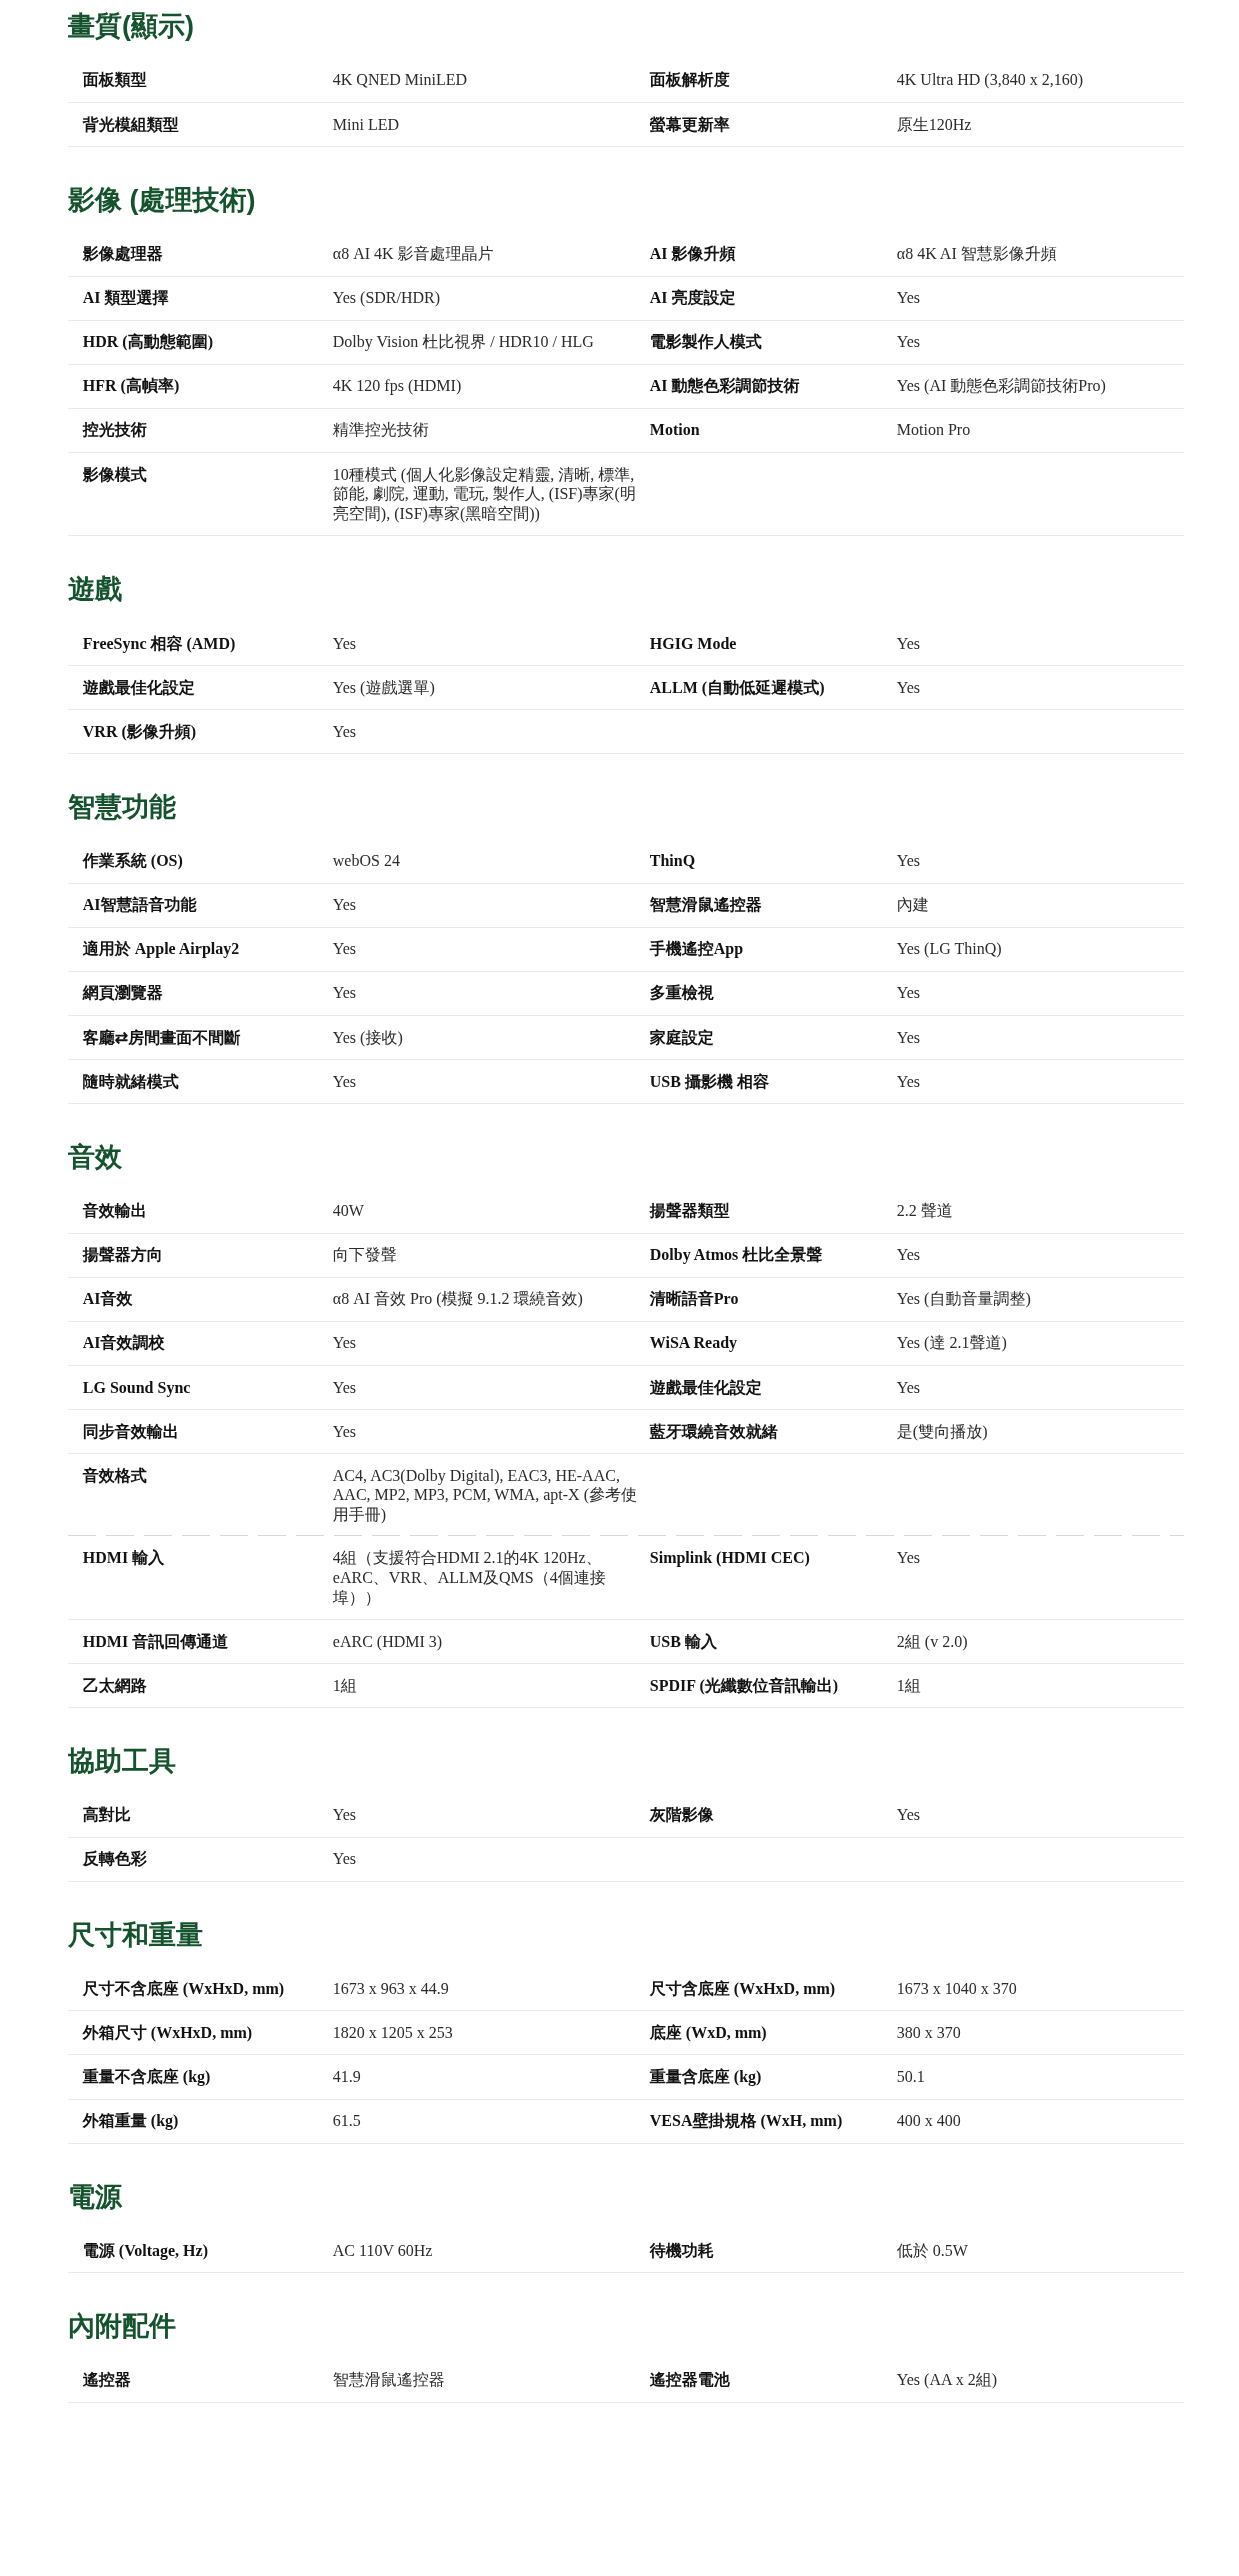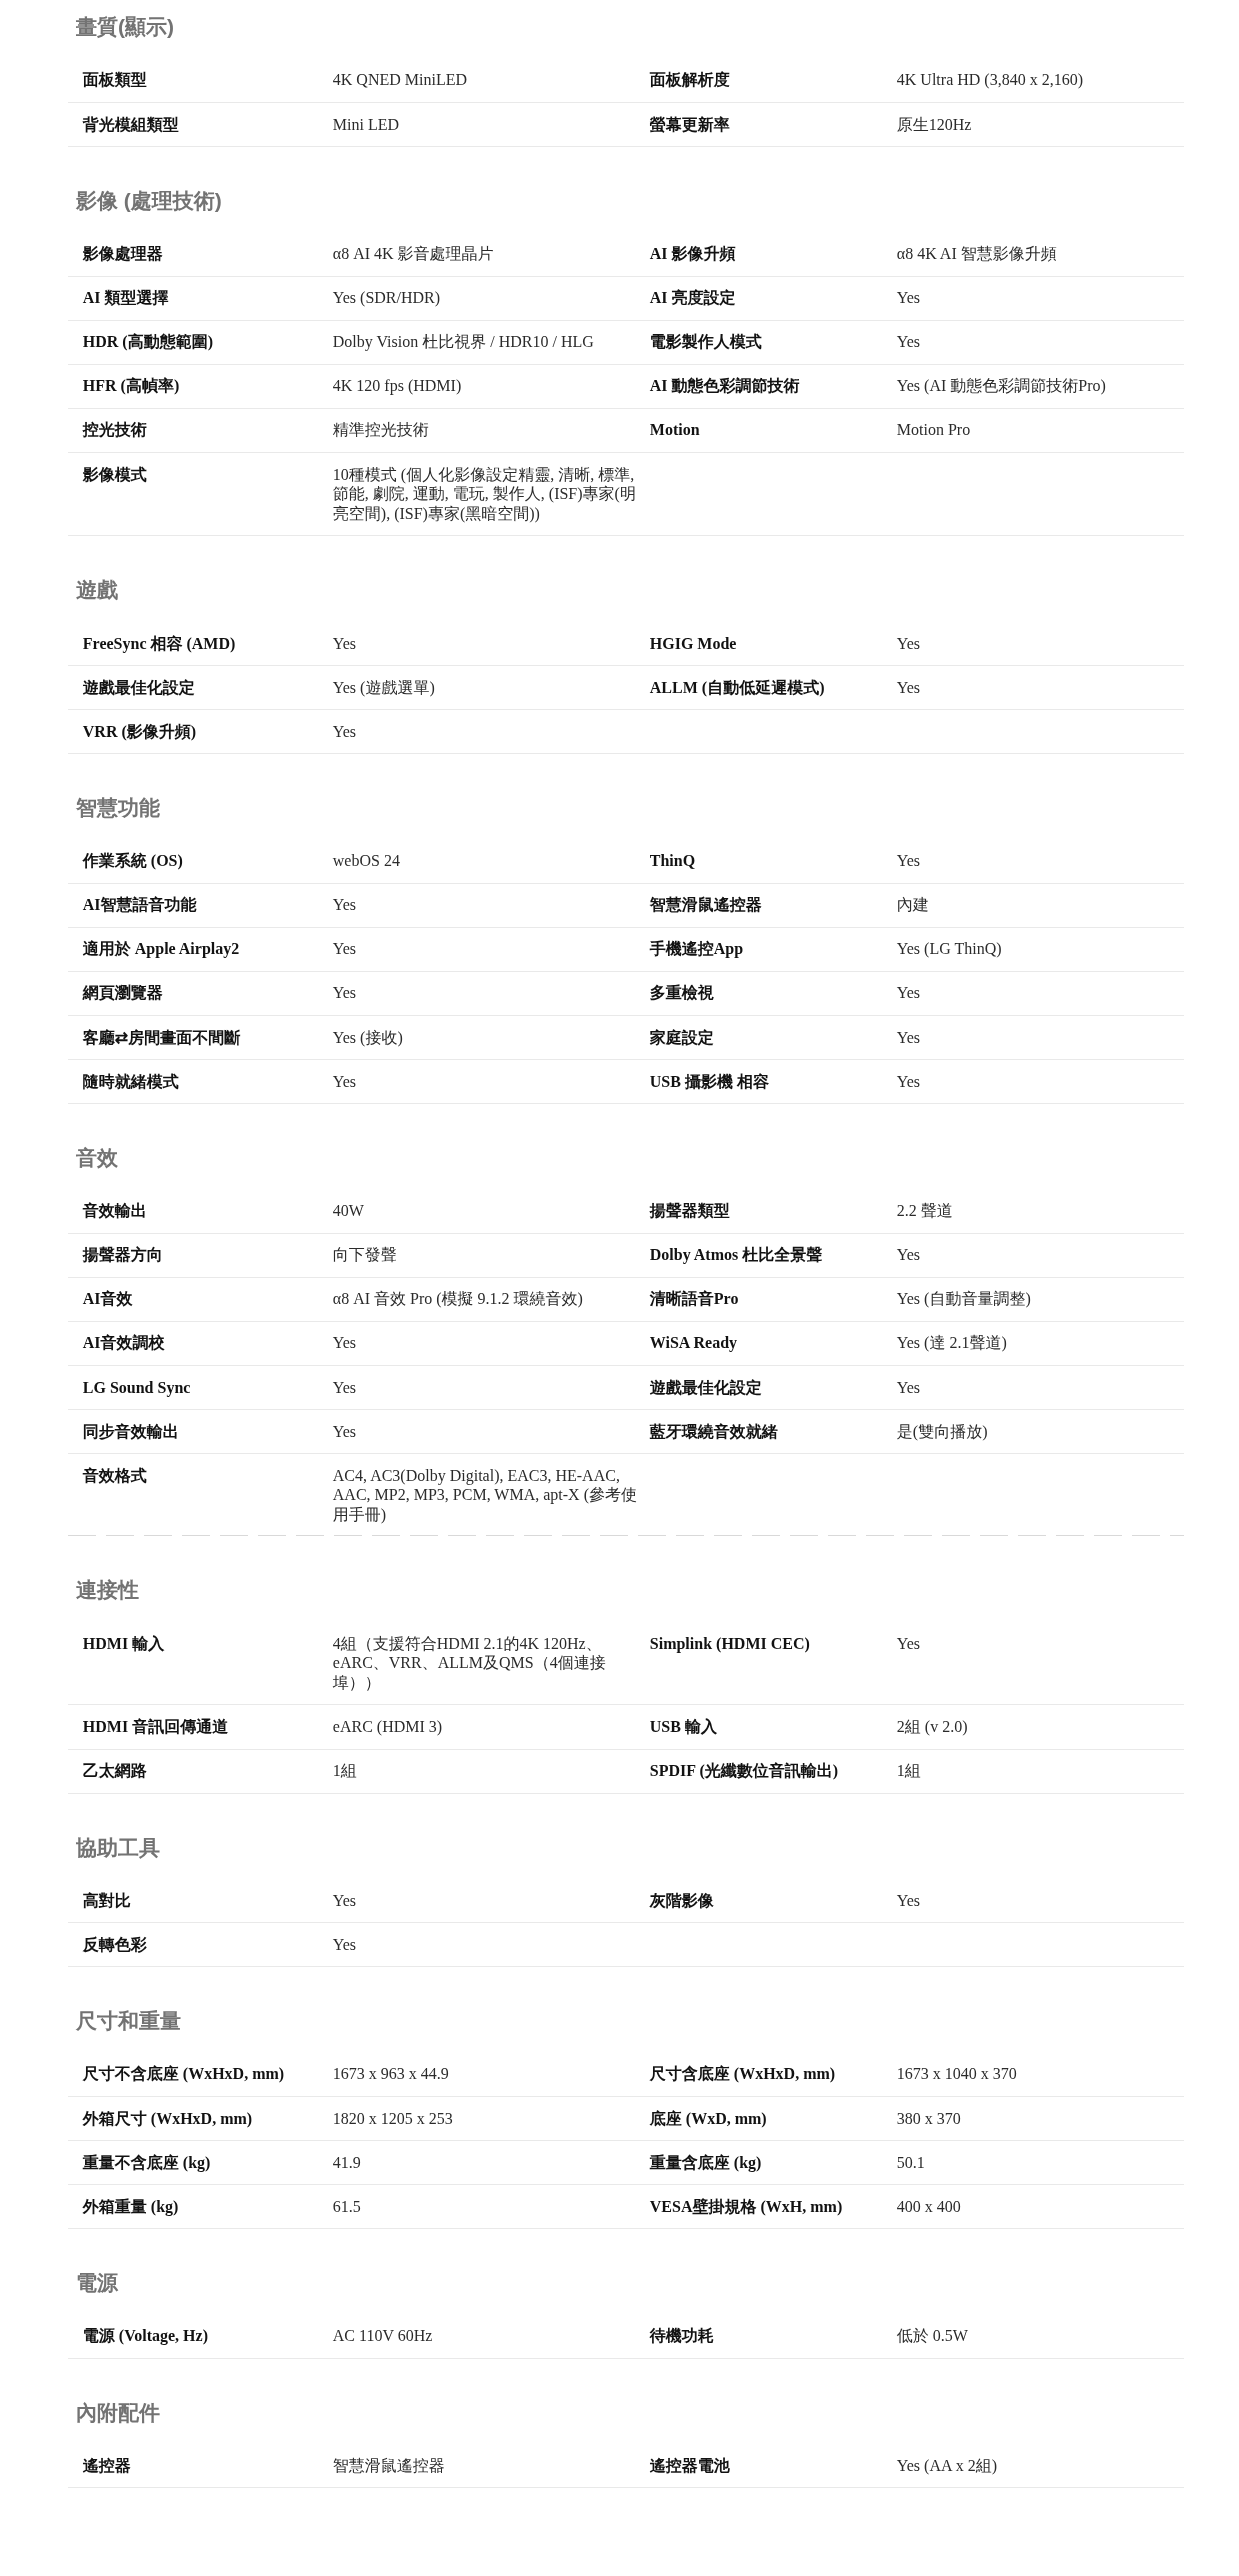--- a/index.html
+++ b/index.html
@@ -6,25 +6,25 @@
   body{
     width:1239px;
     box-sizing:border-box;
     padding:12.3px 55px 49px 68px;
     font-family:"Liberation Sans","DejaVu Sans",sans-serif;
     color:#141414;
     -webkit-font-smoothing:antialiased;
   }
   .section{margin:0;}
   .section-title{
-    font-size:21px;
+    font-size:27px;
     line-height:29.5px;
     font-weight:700;
-    color:#737373;
-    margin:39px 0 17px 8px;
+    color:#14532d;
+    margin:39px 0 17px 0;
   }
   .section:first-child .section-title{margin-top:0;}
   .spec-row{
     display:grid;
     grid-template-columns:250px 317px 247px 1fr;
     padding:11.7px 0 11.7px 14.8px;
     border-bottom:1.2px solid #e9e9e9;
     align-items:start;
     font-family:Liberation Serif, serif;
   }
@@ -210,21 +210,20 @@
         <div class="spec-value">是(雙向播放)</div>
       </div>
       <div class="spec-row dashed">
         <div class="spec-label">音效格式</div>
         <div class="spec-value">AC4, AC3(Dolby Digital), EAC3, HE-AAC, AAC, MP2, MP3, PCM, WMA, apt-X (參考使用手冊)</div>
         <div class="spec-label"></div>
         <div class="spec-value"></div>
       </div>
     </section>
     <section class="section">
-      <h2 class="section-title">連接性</h2>
       <div class="spec-row">
         <div class="spec-label">HDMI 輸入</div>
         <div class="spec-value">4組（支援符合HDMI 2.1的4K 120Hz、eARC、VRR、ALLM及QMS（4個連接埠））</div>
         <div class="spec-label">Simplink (HDMI CEC)</div>
         <div class="spec-value">Yes</div>
       </div>
       <div class="spec-row">
         <div class="spec-label">HDMI 音訊回傳通道</div>
         <div class="spec-value">eARC (HDMI 3)</div>
         <div class="spec-label">USB 輸入</div>

